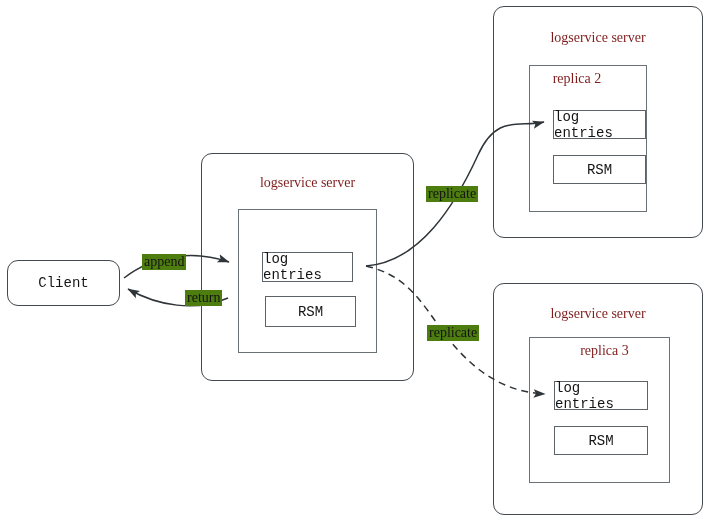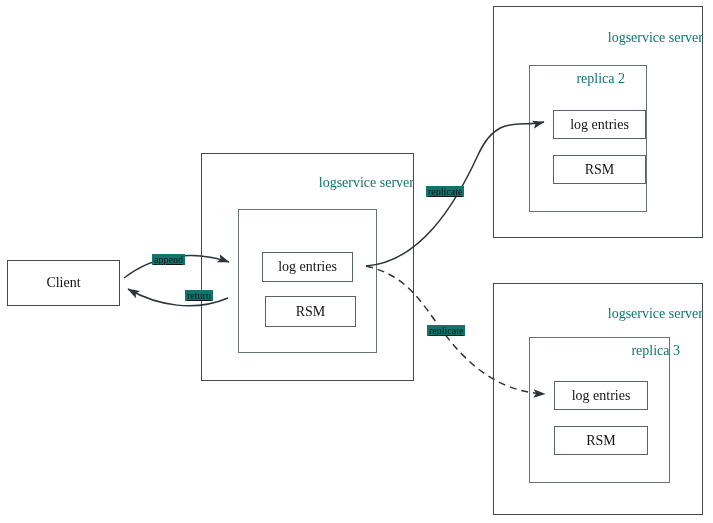--- a/index.html
+++ b/index.html
@@ -1,30 +1,30 @@
 <!DOCTYPE html>
 <html><head>
 <meta charset="utf-8">
 <style>
   html,body{margin:0;padding:0;background:#ffffff;}
   body{width:713px;height:523px;overflow:hidden;
        font-family:"Liberation Serif","DejaVu Serif",serif;color:#1a1a1a;}
   #stage{position:relative;width:713px;height:523px;}
   .box{position:absolute;box-sizing:border-box;background:#ffffff;
-       border:1.6px solid #4a5258;}
-  .box.outer{border-color:#43494e;}
+       border:1.6px solid #4a5258;font-family:Liberation Mono, monospace;}
+  .box.outer{border-color:#43494e;border-radius:11px;}
   .box.mid{border-color:#6b7276;}
   .box.leaf{border-color:#5b6368;}
-  .cap{position:absolute;text-align:right;white-space:nowrap;
-       font-size:14px;line-height:1;color:#0f766e;}
+  .cap{position:absolute;text-align:center;white-space:nowrap;
+       font-size:14px;line-height:1;color:#7f1d1d;}
   .leaf-label{position:absolute;display:flex;align-items:center;
        justify-content:center;width:100%;height:100%;
        font-size:14px;color:#141414;}
-  .edge-label{position:absolute;white-space:nowrap;font-size:10px;
-       color:#141414;background:#0f766e;padding:0 2px;text-decoration:underline;}
+  .edge-label{position:absolute;white-space:nowrap;font-size:14px;
+       color:#141414;background:#4d7c0f;padding:0 2px;}
   svg.wires{position:absolute;left:0;top:0;width:713px;height:523px;
        overflow:visible;pointer-events:none;}
 </style>
 </head>
 <body>
 
 <div id="stage">
 
   <div class="box outer" style="left:7px;top:260px;width:113px;height:46px;">
     <span class="leaf-label">Client</span>
@@ -77,18 +77,18 @@
 
     <path d="M124,278 C 155,254 195,250 229,262" fill="none" stroke="#2e3438" stroke-width="1.5" marker-end="url(#ah)"></path>
 
     <path d="M228,298 C 195,312 158,306 128,289" fill="none" stroke="#2e3438" stroke-width="1.5" marker-end="url(#ah)"></path>
 
     <path d="M366,266 C 420,262 455,205 478,155 C 497,113 520,128 544,122" fill="none" stroke="#2e3438" stroke-width="1.5" marker-end="url(#ah)"></path>
 
     <path d="M366,266 C 400,274 415,292 436,322 C 466,366 500,392 545,394" fill="none" stroke="#2e3438" stroke-width="1.5" stroke-dasharray="7,5" marker-end="url(#ah)"></path>
   </svg>
 
-  <div class="edge-label" style="left:152px;top:254px;text-align:center;">append</div>
+  <div class="edge-label" style="left:142px;top:254px;text-align:center;">append</div>
   <div class="edge-label" style="left:161px;top:290px;margin-left:24px;">return</div>
   <div class="edge-label" style="left:426px;top:186px;">replicate</div>
   <div class="edge-label" style="left:427px;top:325px;">replicate</div>
 
 </div>
 
 </body></html>

